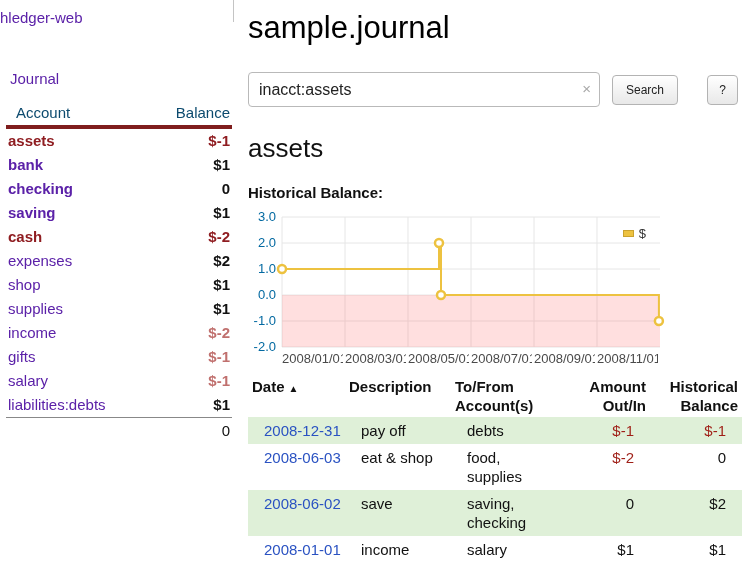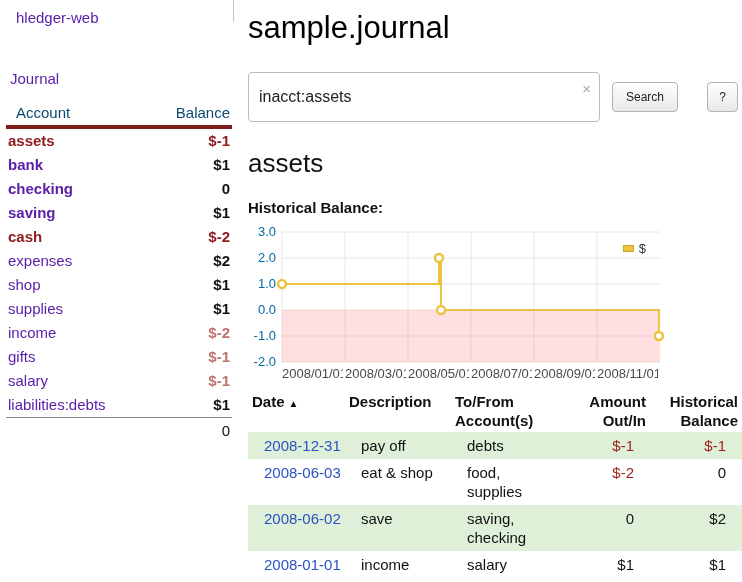--- a/index.html
+++ b/index.html
@@ -6,42 +6,42 @@
   body {
     margin: 0; width: 742px; height: 582px; position: relative; overflow: hidden;
     background: #fff; color: #111;
     font-family: "Liberation Sans", sans-serif; font-size: 15px;
   }
   a { text-decoration: none; cursor: pointer; }
 
   
   .sidebar { position: absolute; left: 0; top: 0; width: 240px; }
   .top-divider { position: absolute; left: 233px; top: 0; width: 1px; height: 22px; background: #c4c4c4; }
-  .brand { display: block; margin: 9px 0 0 16px; color: #5b21a8; }
+  .brand { display: block; margin: 9px 0 0 0; color: #5b21a8; }
   .nav-journal { display: block; margin: 44px 0 0 10px; color: #5b21a8; }
   table.accounts { border-collapse: collapse; width: 226px; margin: 14px 0 0 6px; }
   .accounts th { font-weight: 400; text-align: left; color: #0c4a6e; padding: 3px 2px 4px 10px; border-bottom: 4px solid #7f1d1d; }
   .accounts th.bal-h { text-align: right; padding-right: 2px; }
   .accounts td { padding: 3px 2px; line-height: 18px; }
   .accounts td.bal { text-align: right; font-weight: 700; white-space: nowrap; }
   .accounts td.acct a { color: #5b21a8; }
   .ind0 { padding-left: 10px; } .ind1 { padding-left: 21px; } .ind2 { padding-left: 32px; }
   .bold-acct a { font-weight: 700; }
   .negname a { color: #8f1d21 !important; }
   .neg-strong { color: #8f1d21; }
   .neg-soft { color: #c0706e; }
   .total-row td { border-top: 1px solid #888; font-weight: 400; padding: 4px 2px; }
 
   
   .main { position: absolute; left: 248px; top: 0; width: 494px; }
   h1.page-title { font-size: 31px; font-weight: 400; margin: 10px 0 0 0; color: #000; }
   .searchbar { display: flex; align-items: center; margin-top: 26px; padding-right: 4px; }
   .search-wrap { position: relative; }
   input.search-input {
-    width: 352px; height: 50px; border: 1px solid #b9b9b9; border-radius: 4px;
+    width: 352px; height: 35px; border: 1px solid #b9b9b9; border-radius: 4px;
     font-size: 16px; padding: 0 26px 0 10px; color: #222; font-family: inherit; outline: none;
   }
   .clear-x { position: absolute; right: 9px; top: 9px; color: #a9a9a9; font-size: 15px; line-height: 16px; }
   .btn {
     margin-left: 12px; font-size: 12px; font-family: inherit; color: #222;
     padding: 7px 13px; border: 1px solid #b3b3b3; border-radius: 4px;
     background: linear-gradient(#ffffff, #e8e8e8); cursor: pointer;
   }
   .btn.help { margin-left: auto; padding: 7px 11px; }
   h2.acct-heading { font-size: 26px; font-weight: 400; margin: 26px 0 0 0; }

